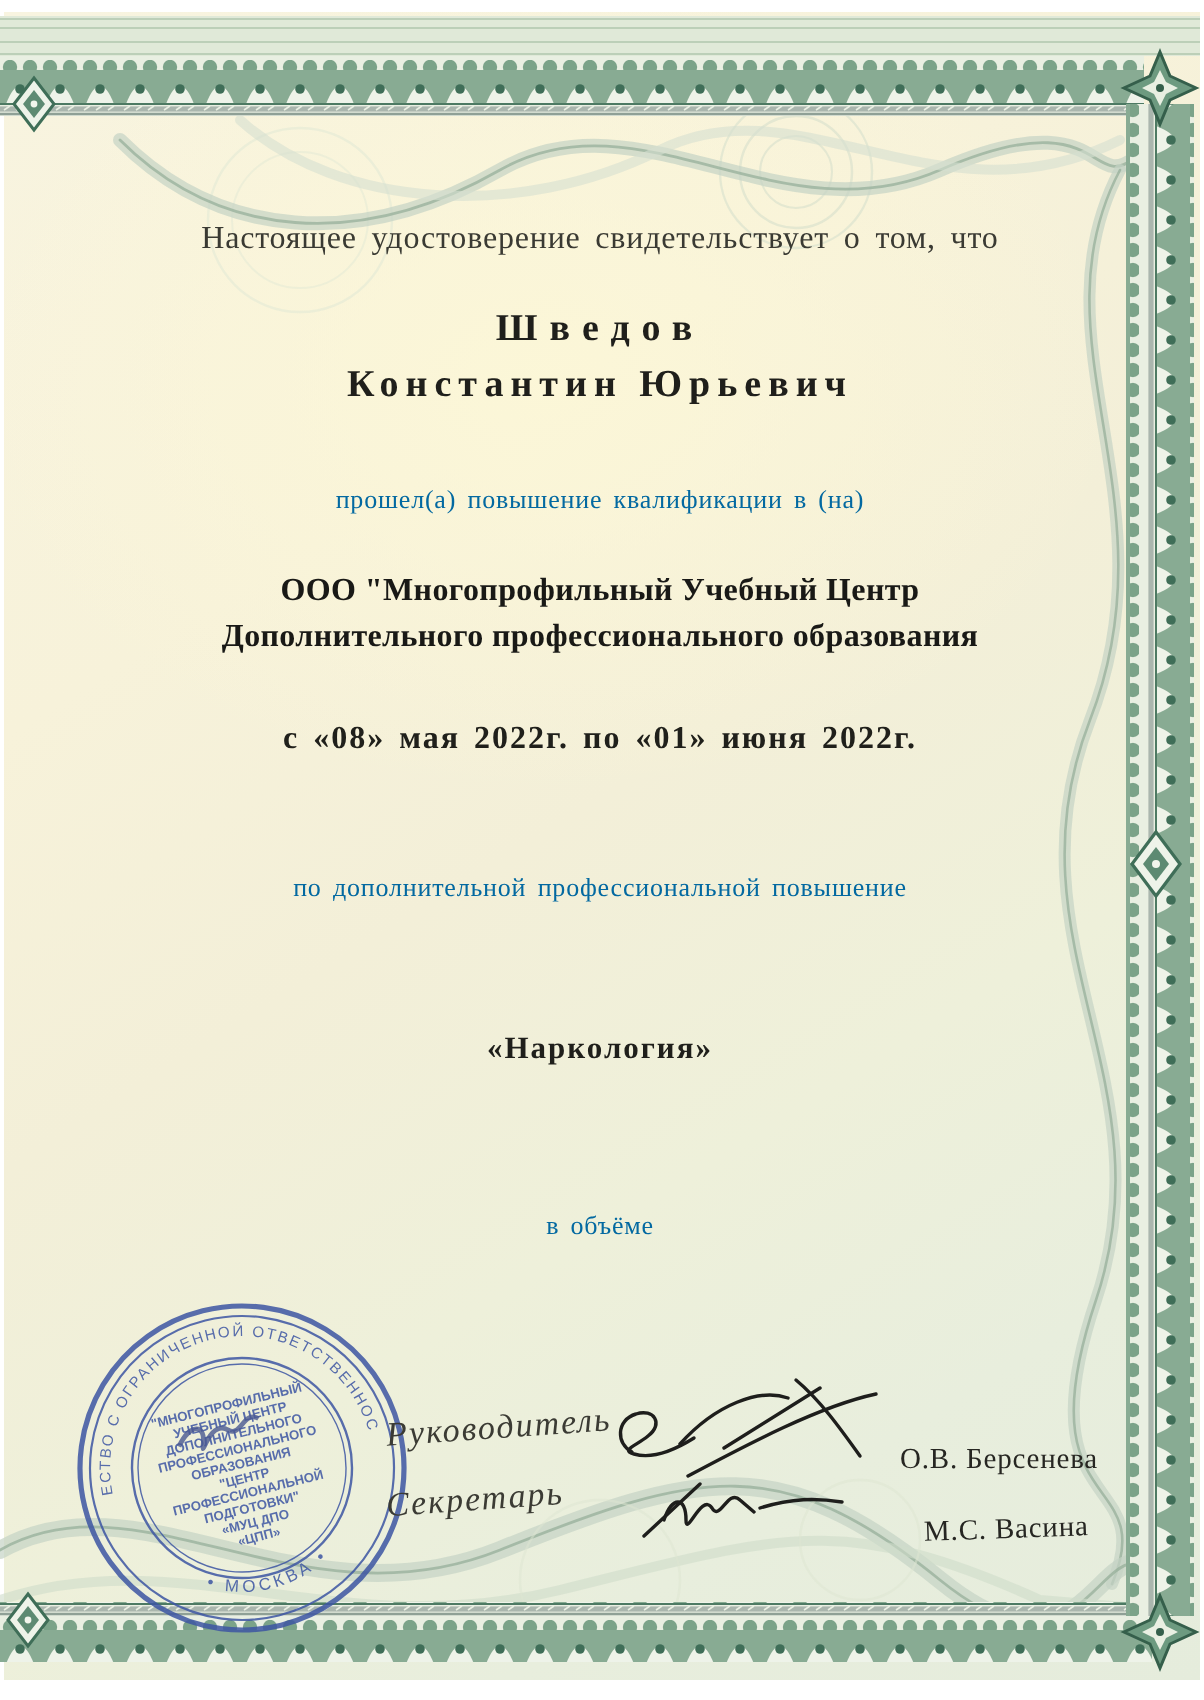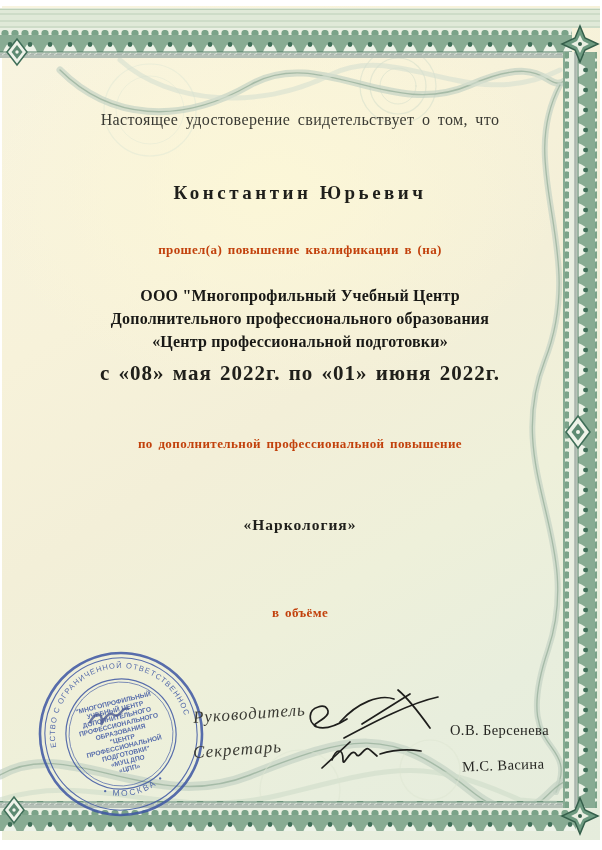--- a/index.html
+++ b/index.html
@@ -8,22 +8,22 @@
   .paper{position:absolute;left:2px;top:6px;width:598px;height:834px;
          background:
            radial-gradient(ellipse 420px 300px at 45% 22%, rgba(252,247,215,.9), rgba(252,247,215,0) 70%),
            linear-gradient(148deg,#f8f4e0 0%, #f7f2da 30%, #f3efd8 48%, #eef0da 66%, #e8eedd 82%, #e5ecdc 100%);}
   .deco{position:absolute;left:0;top:0;pointer-events:none;}
   .tline{position:absolute;left:0;width:600px;text-align:center;color:#32322c;}
   .intro{font-size:16px;letter-spacing:.4px;word-spacing:3px;color:#3a3a33;}
   .name1{font-size:19px;font-weight:bold;letter-spacing:6px;color:#1f1f1b;}
   .name2{font-size:19px;font-weight:bold;letter-spacing:3.5px;color:#1f1f1b;text-align:center;}
   .org{font-size:16px;font-weight:bold;color:#191916;letter-spacing:.2px;}
-  .dates{font-size:21px;font-weight:bold;color:#20201b;letter-spacing:1px;word-spacing:2px;}
-  .small{font-size:13px;color:#c2410c;letter-spacing:.4px;word-spacing:2px;font-weight:bold;}
+  .dates{font-size:16px;font-weight:bold;color:#20201b;letter-spacing:1px;word-spacing:2px;}
+  .small{font-size:13px;color:#0369a1;letter-spacing:.4px;word-spacing:2px;}
   .prog{font-size:15.5px;font-weight:bold;color:#1f1f1b;letter-spacing:1px;}
   .hours{font-size:15.5px;font-weight:bold;color:#1f1f1b;letter-spacing:.8px;}
   .hours .gap{display:inline-block;width:14px;}
   .roleLbl{position:absolute;font-size:17px;font-style:italic;color:#3b3b34;
            letter-spacing:1px;transform:rotate(-4deg);}
   .sigName{position:absolute;font-size:14.5px;color:#262622;letter-spacing:.4px;}
 </style>
 </head>
 <body>
 
@@ -148,27 +148,27 @@
     </g>
     <g fill="none" stroke="#1e1e1c" stroke-width="1.7" stroke-linecap="round">
       <path d="M322,768 L350,742"></path>
       <path d="M332,760 c4,-12 11,-12 11,0 c0,9 8,-14 13,-6 c4,7 8,-10 14,-4 l7,6"></path>
       <path d="M380,754 C396,749 408,749 421,751"></path>
     </g>
   </svg>
 
   <div class="tline intro" style="top:111px">Настоящее удостоверение свидетельствует о том, что</div>
 
+  <div class="tline name1" style="top:154px">Шведов</div>
   <div class="tline name2" style="top:182px">Константин Юрьевич</div>
 
   <div class="tline small" style="top:242px">прошел(а) повышение квалификации в (на)</div>
 
   <div class="tline org" style="top:287px">ООО "Многопрофильный Учебный Центр</div>
   <div class="tline org" style="top:310px">Дополнительного профессионального образования</div>
-  <div class="tline org" style="top:333px">«Центр профессиональной подготовки»</div>
 
   <div class="tline dates" style="top:361px">с «08» мая 2022г. по «01» июня 2022г.</div>
 
   <div class="tline small" style="top:436px">по дополнительной профессиональной повышение</div>
 
   <div class="tline prog" style="top:516px">«Наркология»</div>
 
   <div class="tline small" style="top:605px">в объёме</div>
 
 

